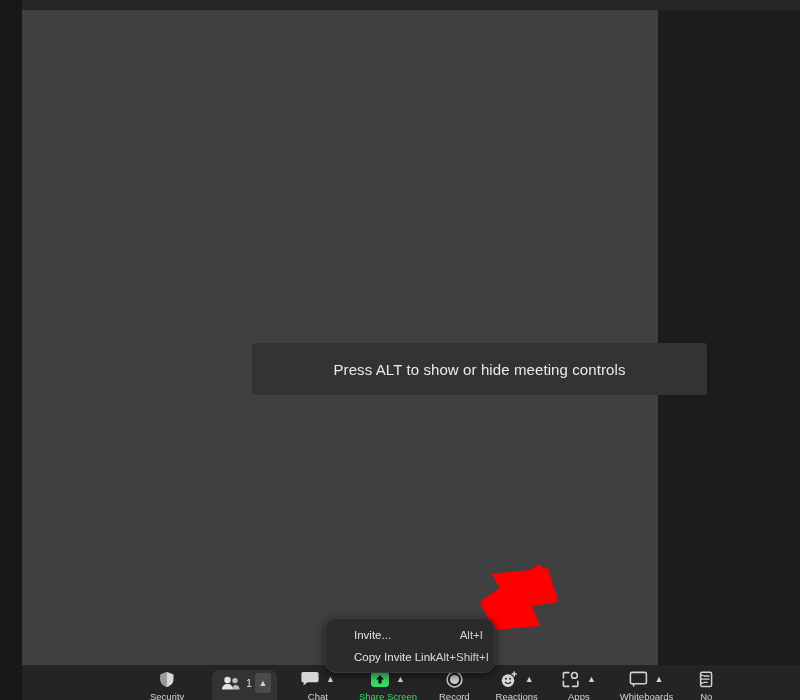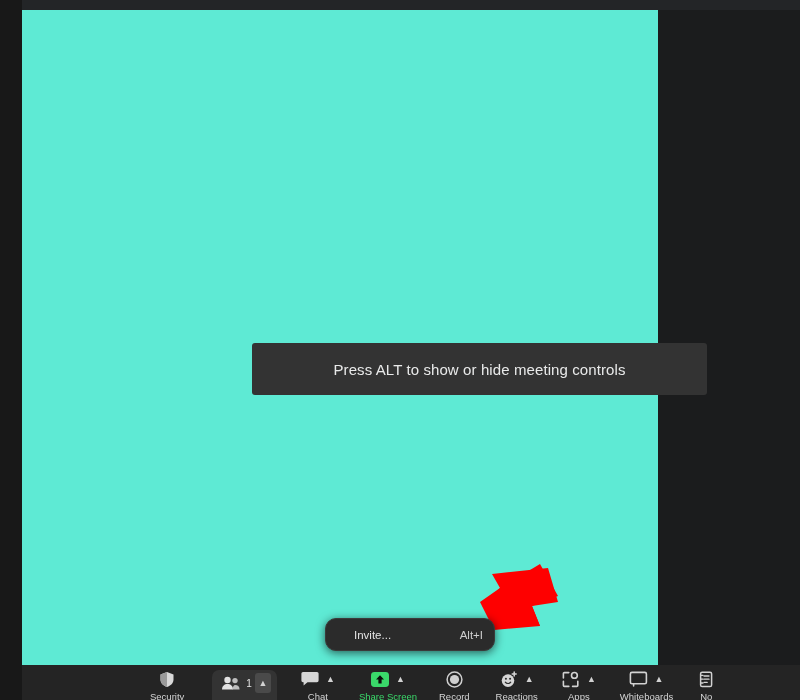--- a/index.html
+++ b/index.html
@@ -10,21 +10,21 @@
   }
   #app{ position:relative; width:800px; height:700px; background:#1b1c1d; }
 
   
   .desktop-top{ position:absolute; left:0; top:0; width:800px; height:10px; background:#232527; }
   .desktop-left{ position:absolute; left:0; top:0; width:22px; height:700px; background:#181818; }
 
   
   .video-stage{
     position:absolute; left:22px; top:10px; width:636px; height:690px;
-    background:#5eead4;
+    background:#404040;
     text-decoration:underline;
   }
 
   
   .hint-box{
     position:absolute; left:230px; top:333px; width:455px; height:52px;
     background:#333333; border-radius:3px;
     display:flex; align-items:center; justify-content:center;
   }
   .hint-text{ color:#e9eaea; font-size:15px; letter-spacing:.1px; white-space:nowrap; }
@@ -99,20 +99,24 @@
       <svg width="90" height="72" viewBox="0 0 90 72">
         <polygon points="78,6 88,40 62,44 70,64 24,68 10,40 30,26 22,12" fill="#fe0000"></polygon>
         <polygon points="30,26 70,2 88,34 62,44 70,64 12,44" fill="#fe0000"></polygon>
       </svg>
     </div>
 
     <div class="ctx-menu">
       <div class="ctx-item">
         <span class="ctx-label">Invite...</span>
         <span class="ctx-accel">Alt+I</span>
+      </div>
+      <div class="ctx-item">
+        <span class="ctx-label">Copy Invite Link</span>
+        <span class="ctx-accel">Alt+Shift+I</span>
       </div>
     </div>
   </div>
 
   <div class="toolbar">
 
     <div class="tb-item tb-gap-sec">
       <div class="tb-slot">
         <span class="tb-icon">
           <svg width="16" height="17" viewBox="0 0 16 17">

